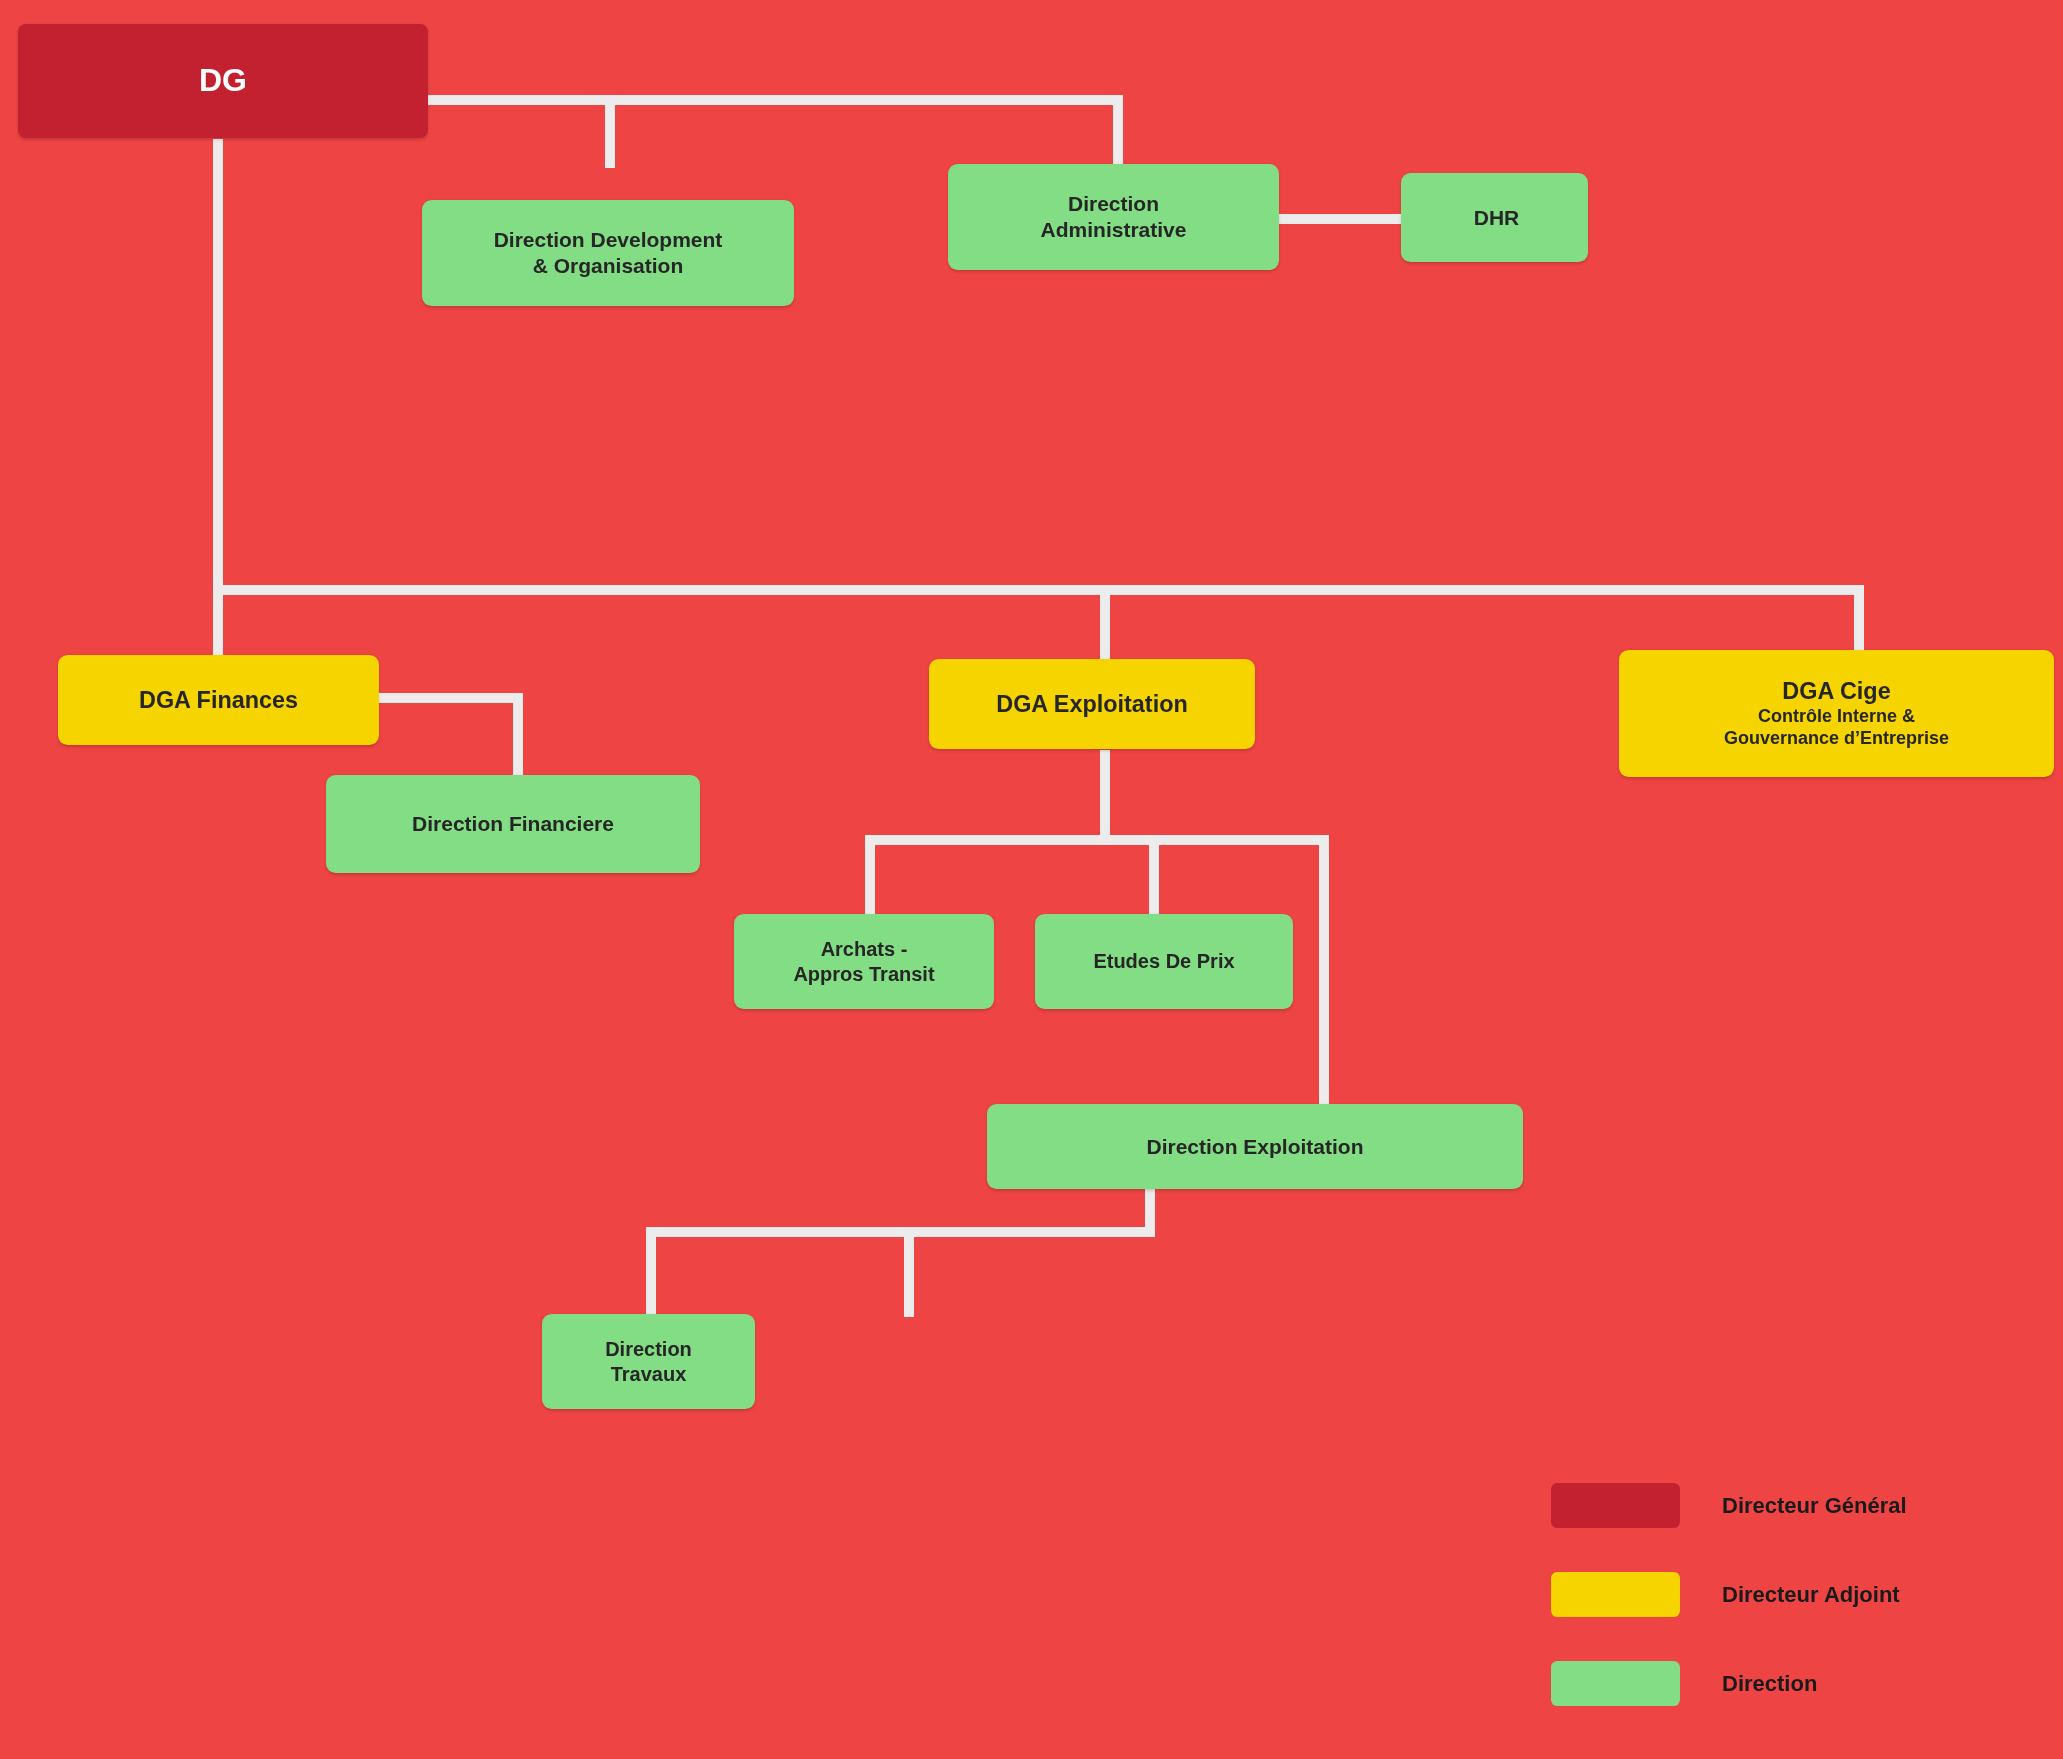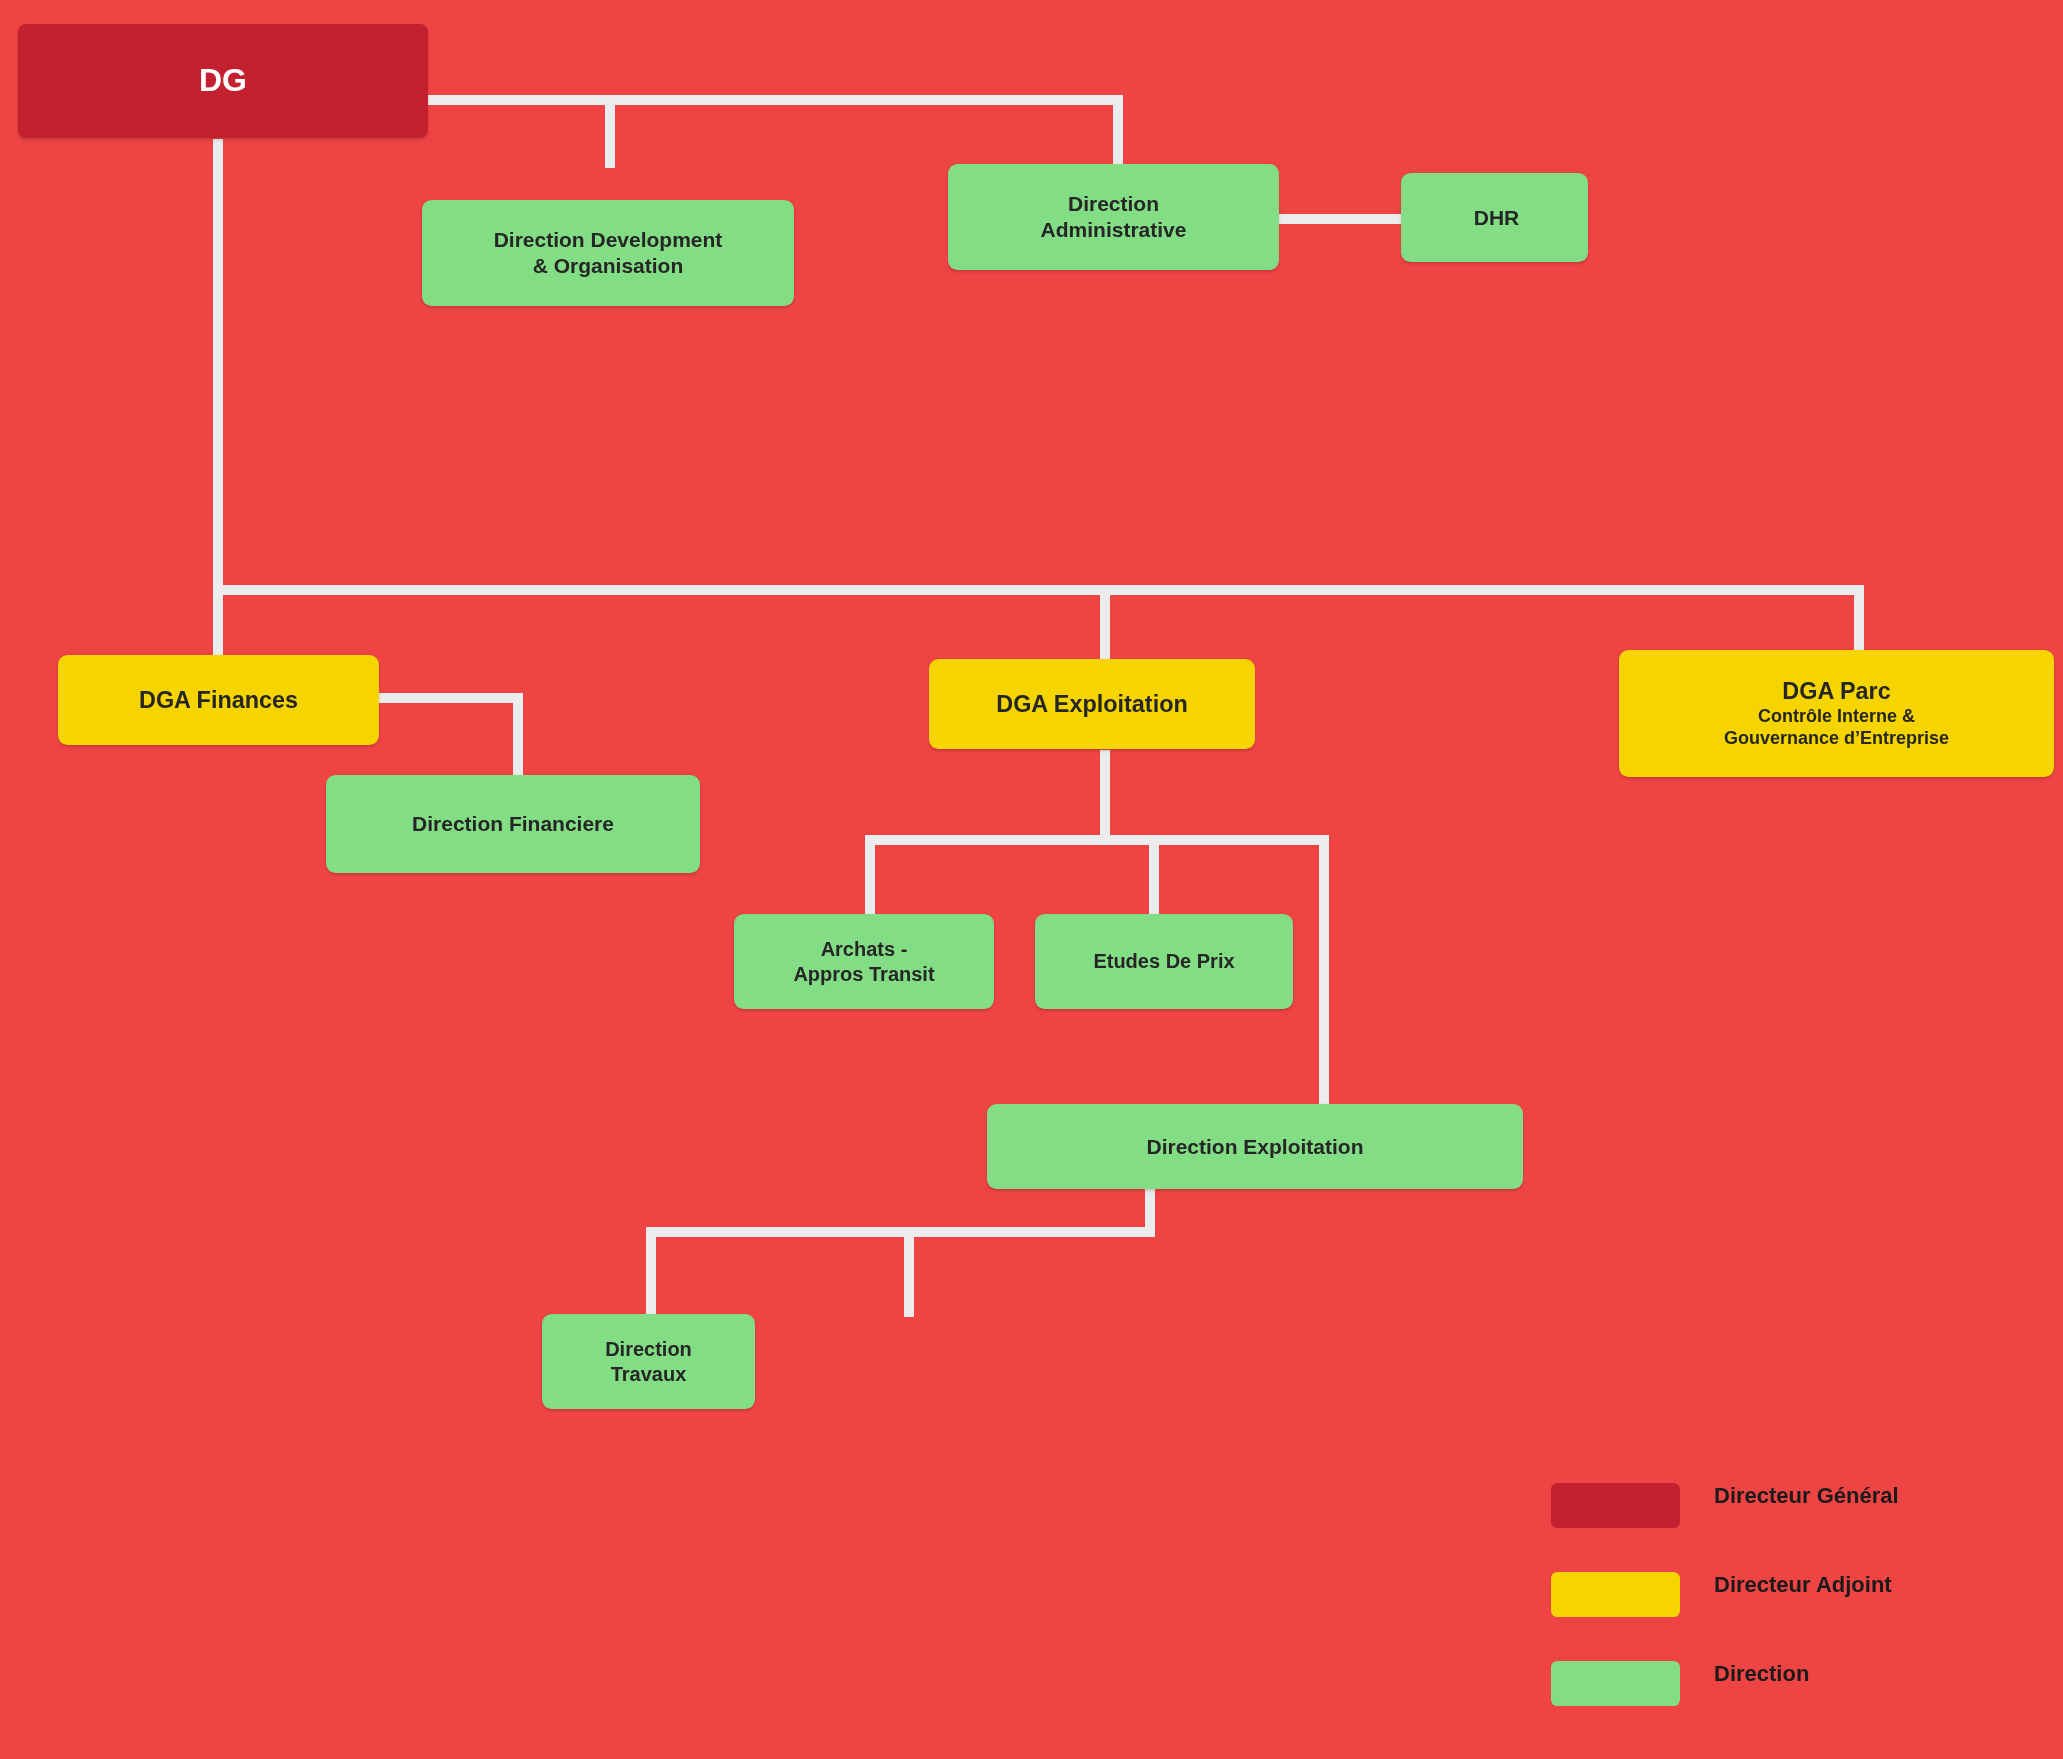--- a/index.html
+++ b/index.html
@@ -63,23 +63,24 @@
 
   
   #legend {
     position: absolute;
     left: 1551px;
     top: 1483px;
     width: 484px;
   }
   .legend-row {
     display: flex;
-    align-items: flex-start;
+    align-items: center;
     height: 45px;
     margin-bottom: 44px;
+    gap: 8px;
   }
   .legend-swatch {
     width: 129px;
     height: 45px;
     border-radius: 6.4px;
     flex: 0 0 auto;
   }
   .legend-label {
     margin-left: 34px;
     font-size: 22px;
@@ -155,21 +156,21 @@
 
   <div class="node type-dir fs-dir" style="left:326px; top:775px; width:374px; height:98px;">
     <span class="title">Direction Financiere</span>
   </div>
 
   <div class="node type-dga fs-dga" style="left:929px; top:659px; width:326px; height:90px;">
     <span class="title">DGA Exploitation</span>
   </div>
 
   <div class="node type-dga" style="left:1619px; top:650px; width:435px; height:127px;">
-    <span class="title fs-dga">DGA Parc</span>
+    <span class="title fs-dga">DGA Cige</span>
     <span class="sub fs-dga-sub">Contrôle Interne &amp;</span>
     <span class="sub fs-dga-sub">Gouvernance d’Entreprise</span>
   </div>
 
   <div class="node type-dir fs-dir-sm" style="left:734px; top:914px; width:260px; height:95px;">
     <span class="title">Archats -</span>
     <span class="title">Appros Transit</span>
   </div>
 
   <div class="node type-dir fs-dir-sm" style="left:1035px; top:914px; width:258px; height:95px;">

